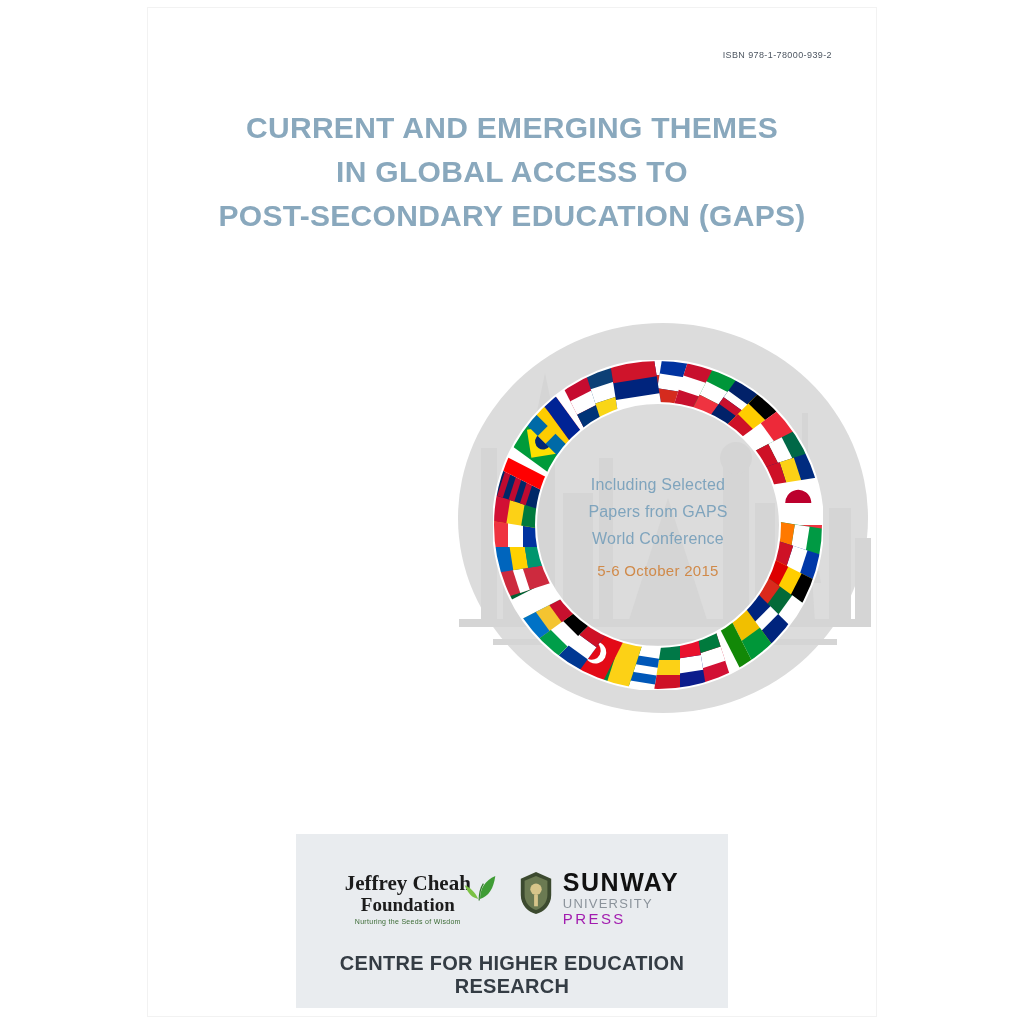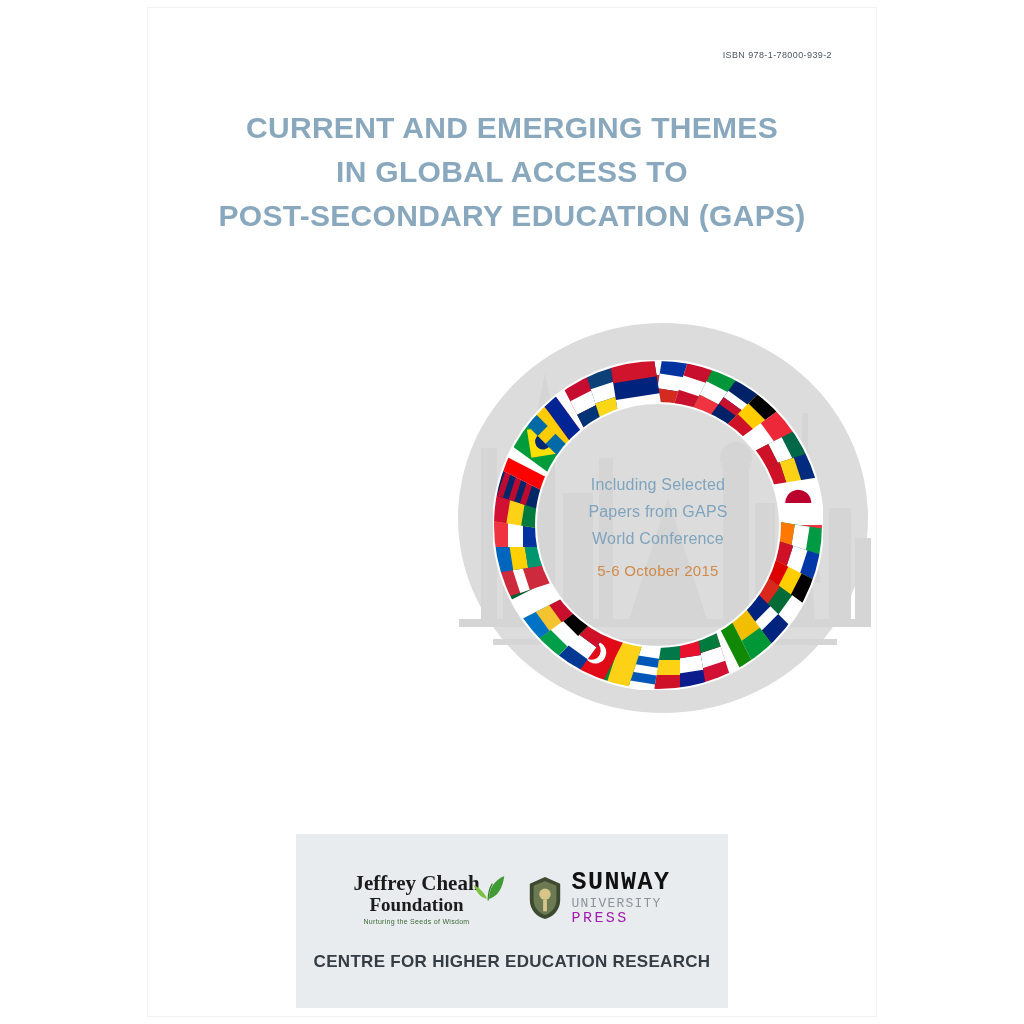--- a/index.html
+++ b/index.html
@@ -163,23 +163,21 @@
   .leaf {
     position: absolute;
     right: -26px;
     top: -2px;
     width: 34px;
     height: 34px;
   }
 
   .sunway {
     display: flex;
-    align-items: center;
     gap: 8px;
-    font-family: Liberation Mono, monospace;
   }
   .crest { width: 38px; height: 46px; }
   .sunway-text { line-height: 1; }
   .sunway-text .s1 {
     display: block;
     font-size: 25px;
     font-weight: 700;
     letter-spacing: 1.5px;
     color: #111111;
   }
@@ -197,21 +195,21 @@
     color: #a21caf;
     margin-top: 1px;
   }
 
   .centre-line {
     position: absolute;
     left: 0;
     right: 0;
     top: 118px;
     text-align: center;
-    font-size: 17px;
+    font-size: 20px;
     font-weight: 700;
     color: #343c44;
     letter-spacing: 0.3px;
   }
 </style>
 </head>
 <body>
 
 <div id="cover">
   <div class="page">

